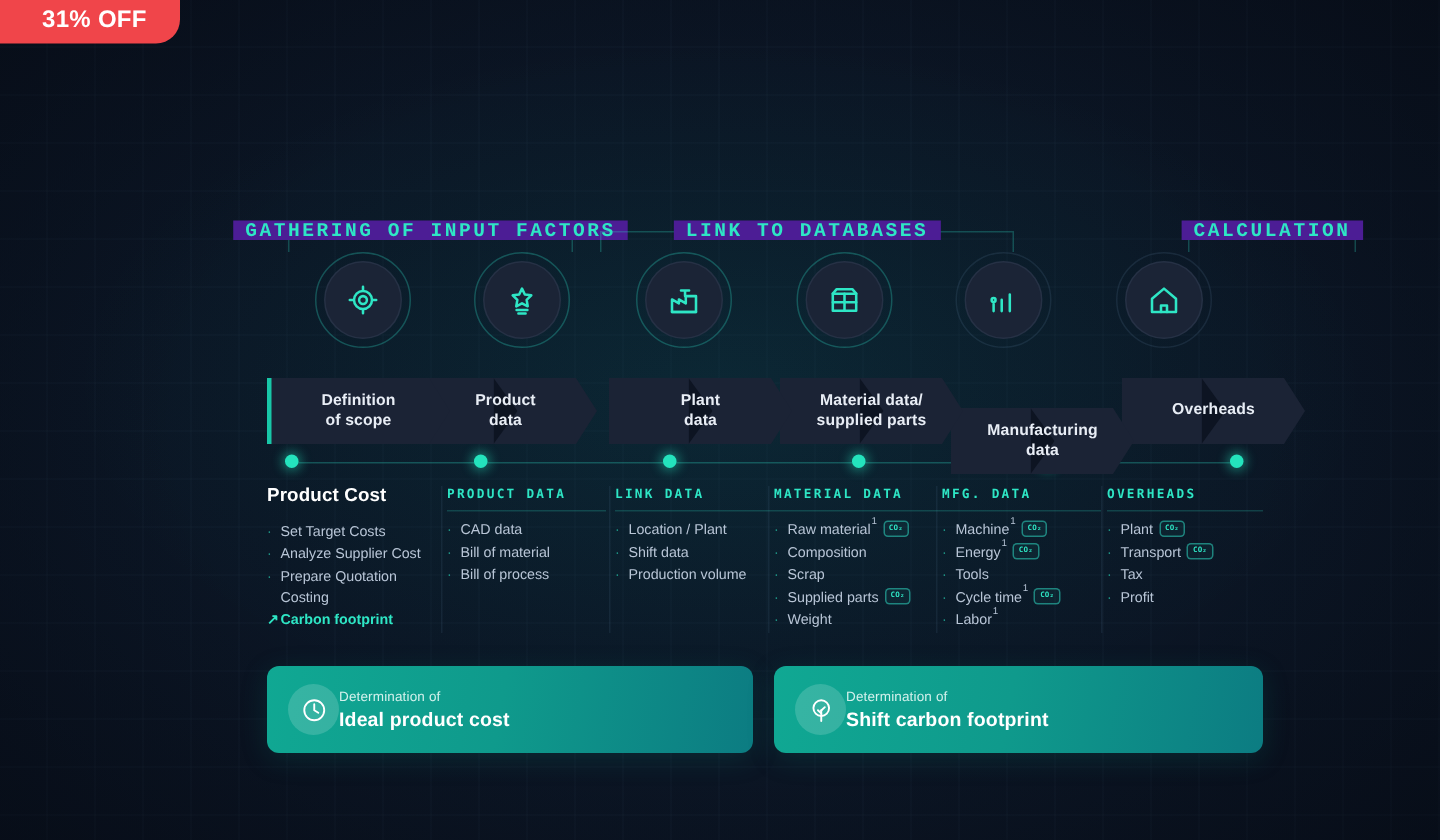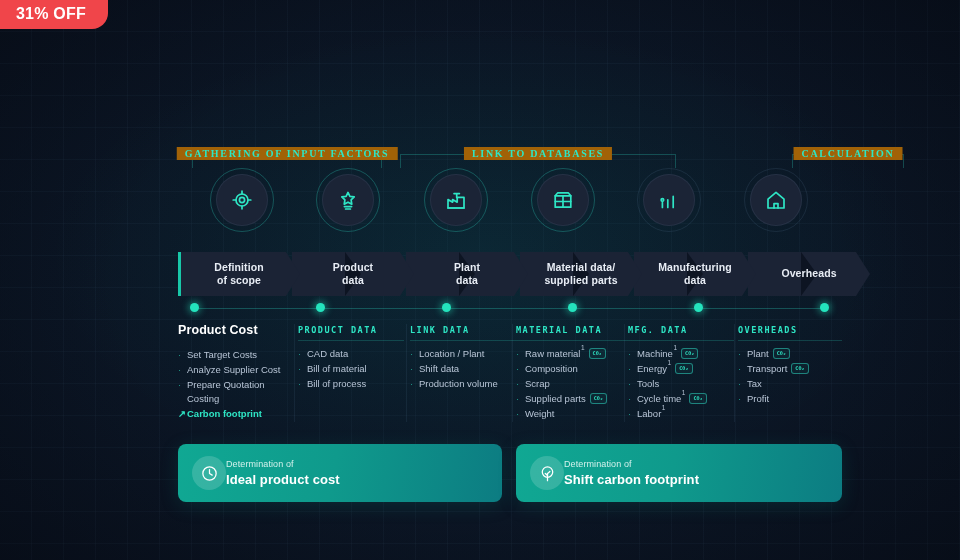--- a/index.html
+++ b/index.html
@@ -46,21 +46,21 @@
 
   
   #discount-badge {
     position: absolute;
     top: 0; left: 0;
     background: #f0454a;
     color: #ffffff;
     font-size: 16px;
     font-weight: bold;
     letter-spacing: 0.2px;
-    padding: 6px 22px 7px 16px;
+    padding: 6px 22px 7px 28px;
     border-radius: 0 0 16px 0;
     z-index: 40;
     line-height: 16px;
   }
 
   
   #stage {
     position: absolute;
     left: 178px;
     top: 140px;
@@ -84,25 +84,25 @@
     top: 14px;
     height: 14px;
     border: 1px solid rgba(45,212,191,0.28);
     border-bottom: none;
   }
   .phase-label {
     position: absolute;
     top: 7px;
     left: 50%;
     transform: translateX(-50%);
-    background: #a16207;
+    background: #4c1d95;
     padding: 0 8px;
     color: #2ee6c5;
-    font-family: Liberation Serif, serif;
-    font-size: 10px;
+    font-family: Liberation Mono, monospace;
+    font-size: 13px;
     font-weight: bold;
     letter-spacing: 1.7px;
     white-space: nowrap;
     line-height: 13px;
   }
 
   
   .icons-row {
     position: relative;
     height: 74px;
@@ -410,42 +410,42 @@
     </div>
 
   <div class="steps-row" id="steps-row">
       <div class="step first" style="left: 0px; width: 122px; z-index: 10;">
         <div class="step-accent"></div>
         <div class="step-text">
           <div>Definition</div>
           <div>of scope</div>
         </div>
       </div>
-      <div class="step" style="left: 114px; width: 122px; z-index: 9;">
+      <div class="step" style="left: 98px; width: 122px; z-index: 9;">
         <div class="step-notch"></div>
         <div class="step-text">
           <div>Product</div>
           <div>data</div>
         </div>
       </div>
       <div class="step" style="left: 228px; width: 122px; z-index: 8;">
         <div class="step-notch"></div>
         <div class="step-text">
           <div>Plant</div>
           <div>data</div>
         </div>
       </div>
       <div class="step" style="left: 342px; width: 122px; z-index: 7;">
         <div class="step-notch"></div>
         <div class="step-text">
           <div>Material data/</div>
           <div>supplied parts</div>
         </div>
       </div>
-      <div class="step" style="left: 456px; width: 122px; z-index: 6;">
+      <div class="step" style="left: 456px; width: 122px; z-index: 6; margin-top: 20px;">
         <div class="step-notch"></div>
         <div class="step-text">
           <div>Manufacturing</div>
           <div>data</div>
         </div>
       </div>
       <div class="step" style="left: 570px; width: 122px; z-index: 5;">
         <div class="step-notch"></div>
         <div class="step-text">
           <div>Overheads</div>

